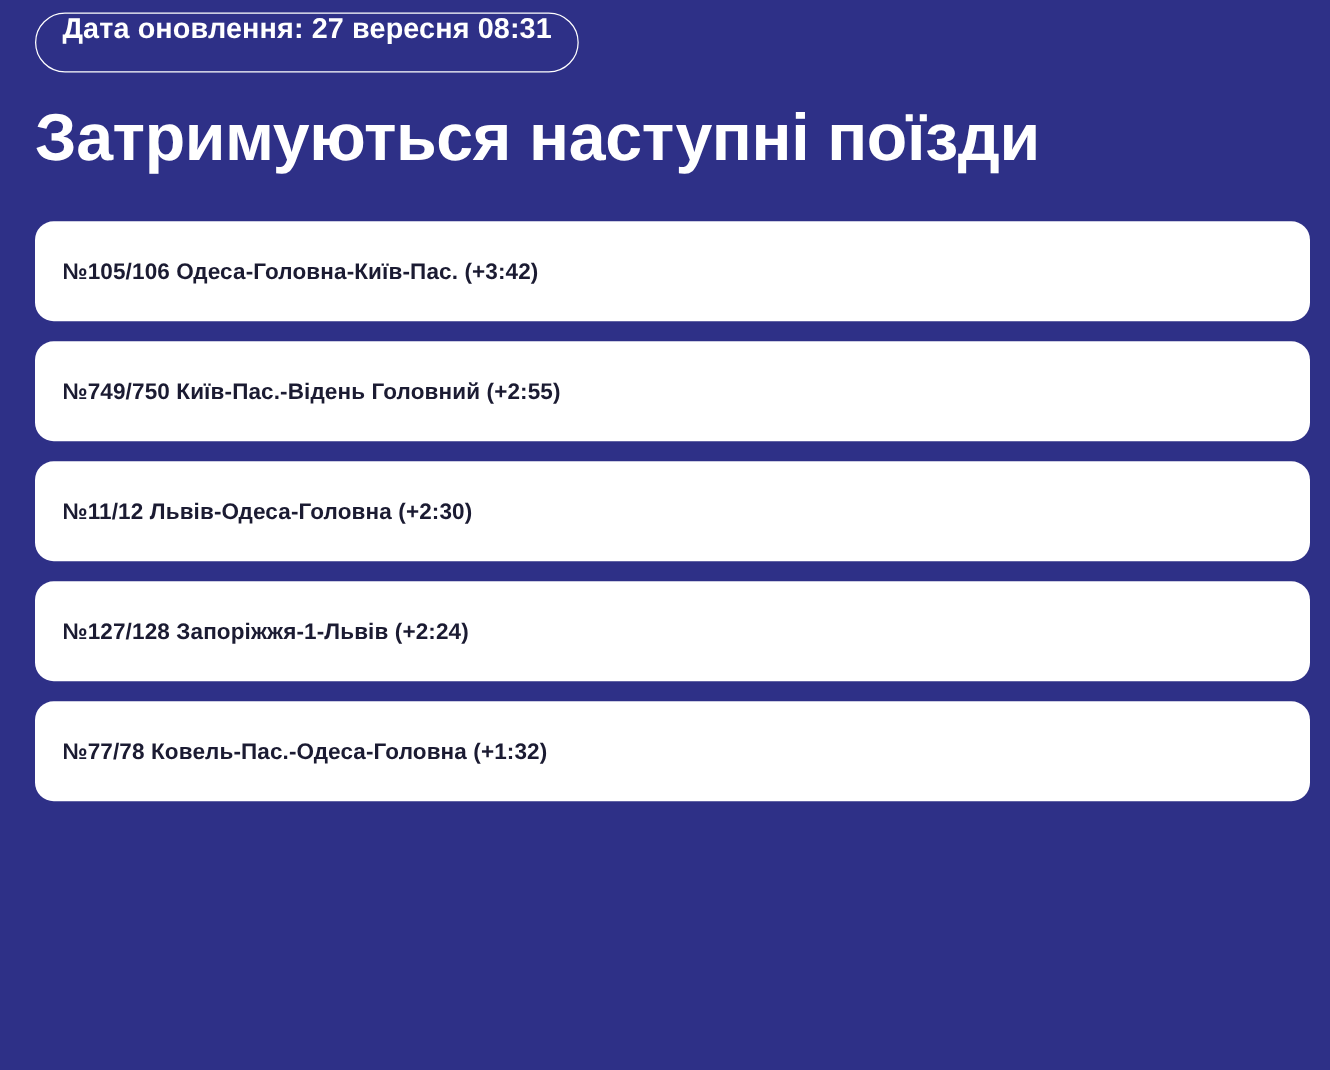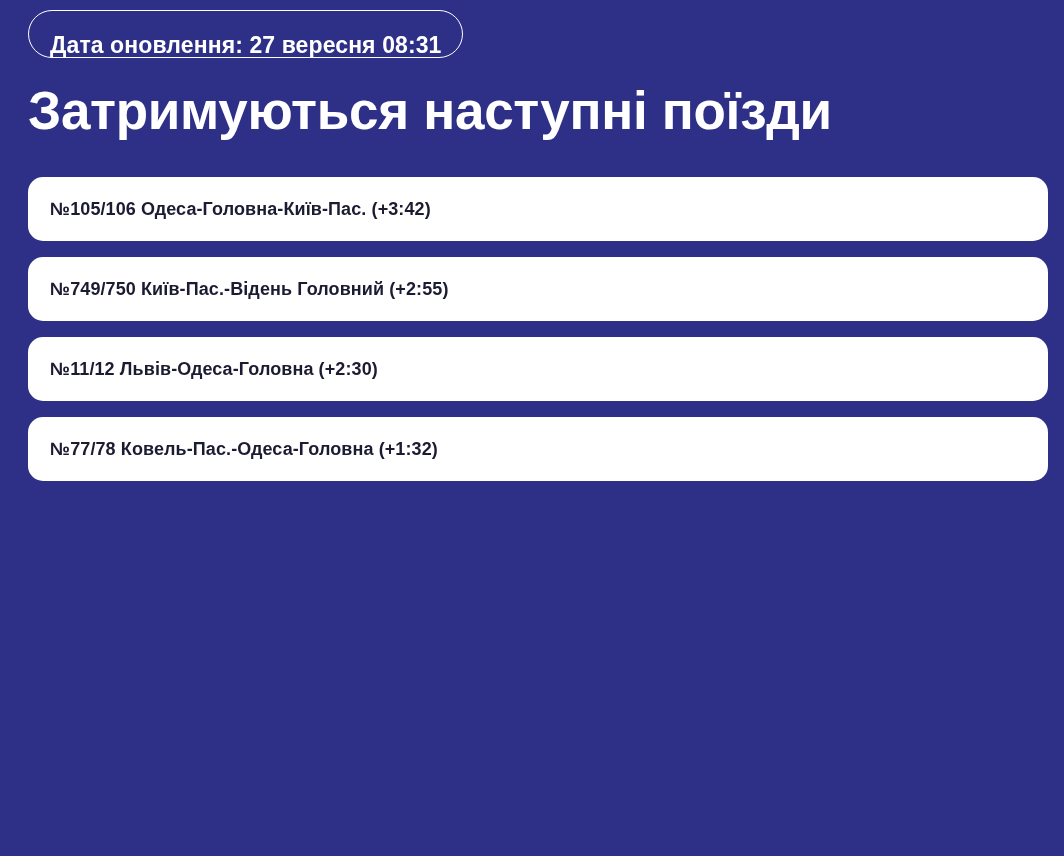--- a/index.html
+++ b/index.html
@@ -24,21 +24,21 @@
   }
 
   
   .update-badge {
     position: absolute;
     left: 28px;
     top: 10px;
     height: 48px;
     box-sizing: border-box;
     display: flex;
-    align-items: flex-end;
+    align-items: flex-start;
     padding: 0 21px;
     border: 1.5px solid #ffffff;
     border-radius: 24px;
     color: #ffffff;
     font-size: 23px;
     font-weight: 700;
     line-height: 1;
     letter-spacing: 0.1px;
     white-space: nowrap;
   }
@@ -67,21 +67,21 @@
     margin: 0;
     padding: 0;
     display: flex;
     flex-direction: column;
     gap: 16px;
   }
 
   .train-card {
     box-sizing: border-box;
     width: 1020px;
-    height: 64px;
+    height: 80px;
     background: #ffffff;
     border-radius: 15px;
     display: flex;
     align-items: center;
     padding: 0 22px;
   }
 
   .train-card-label {
     color: #1b1b32;
     font-size: 18px;
@@ -106,17 +106,20 @@
     <li class="train-card">
       <span class="train-card-label">№105/106 Одеса-Головна-Київ-Пас. (+3:42)</span>
     </li>
     <li class="train-card">
       <span class="train-card-label">№749/750 Київ-Пас.-Відень Головний (+2:55)</span>
     </li>
     <li class="train-card">
       <span class="train-card-label">№11/12 Львів-Одеса-Головна (+2:30)</span>
     </li>
     <li class="train-card">
+      <span class="train-card-label">№127/128 Запоріжжя-1-Львів (+2:24)</span>
+    </li>
+    <li class="train-card">
       <span class="train-card-label">№77/78 Ковель-Пас.-Одеса-Головна (+1:32)</span>
     </li>
   </ul>
 
 </div>
 
 </body></html>

